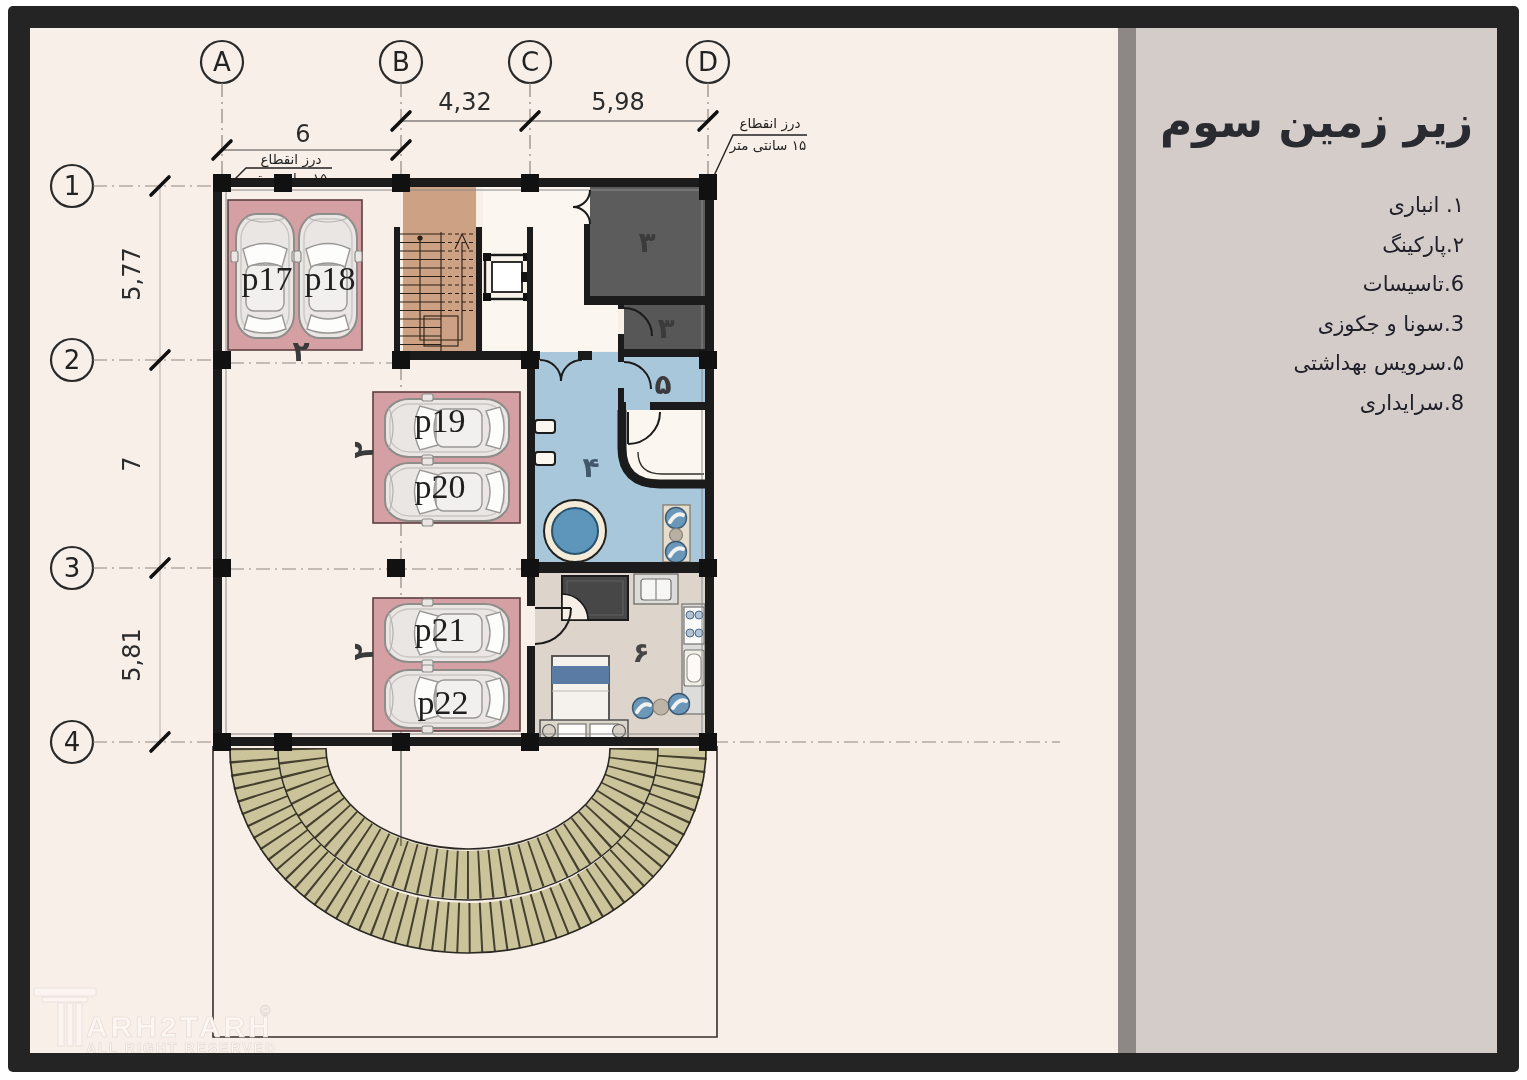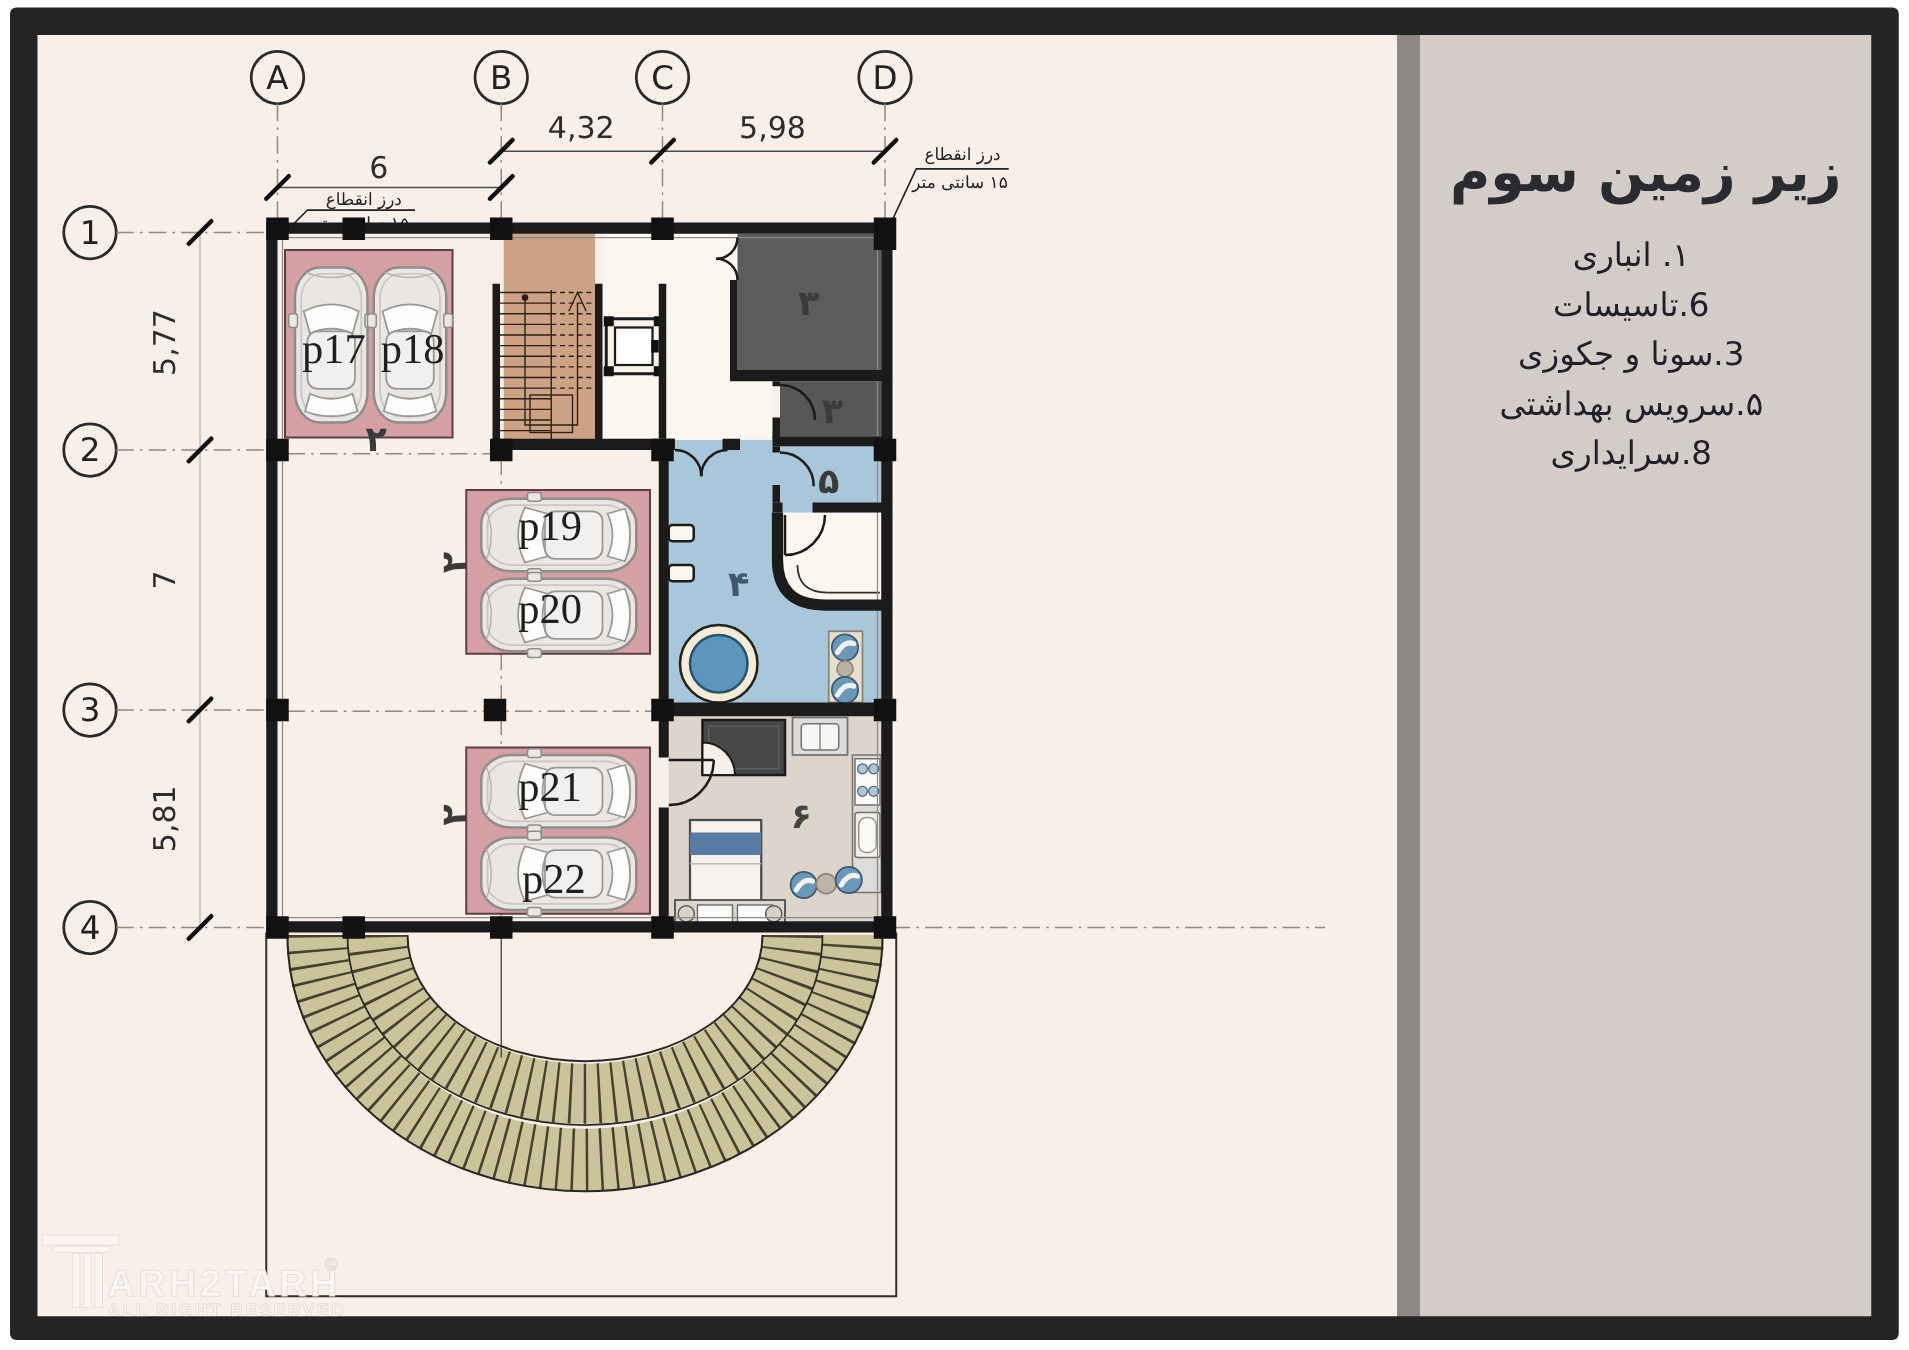--- a/index.html
+++ b/index.html
@@ -4,23 +4,23 @@
 <style>
   html,body{margin:0;padding:0;background:#ffffff;}
   .page{position:relative;width:1527px;height:1080px;background:#ffffff;overflow:hidden;
         font-family:"DejaVu Sans",sans-serif;}
   .frame{position:absolute;left:8px;top:6px;width:1511px;height:1066px;background:#242424;border-radius:5px;}
   .plan-bg{position:absolute;left:30px;top:28px;width:1088px;height:1025px;background:#f8efe9;}
   .divider{position:absolute;left:1118px;top:28px;width:18px;height:1025px;background:#8d8785;}
   .panel{position:absolute;left:1136px;top:28px;width:361px;height:1025px;background:#d4ccc8;}
   .panel-title{position:absolute;left:1146px;top:96px;width:341px;text-align:center;direction:rtl;
                font-size:44px;font-weight:bold;color:#2a2a31;letter-spacing:1px;
-               font-family:"DejaVu Sans",sans-serif;margin-top:17px;}
-  .panel-legend{position:absolute;left:1146px;top:186px;width:318px;text-align:center;direction:rtl;
-                font-size:26px;color:#20202a;line-height:39.5px;font-family:"DejaVu Sans",sans-serif;}
+               font-family:"DejaVu Sans",sans-serif;}
+  .panel-legend{position:absolute;left:1146px;top:186px;width:318px;text-align:right;direction:rtl;
+                font-size:21px;color:#20202a;line-height:39.5px;font-family:"DejaVu Sans",sans-serif;}
   svg{position:absolute;left:30px;top:28px;}
   svg text{font-family:"DejaVu Sans",sans-serif;}
   .t-grid{font-size:26px;fill:#222222;}
   .t-dim{font-size:24px;fill:#2c2c2c;}
   .t-fa{font-size:13.5px;fill:#222222;}
   .t-plabel{font-family:"Liberation Serif","DejaVu Serif",serif;font-size:34px;fill:#1f1f1f;}
   .t-zone{font-size:28px;fill:#3a3a3a;font-weight:bold;}
   .t-darkroom{font-size:28px;fill:#3b3b3b;font-weight:bold;}
   .t-sauna{font-size:28px;fill:#41586b;font-weight:bold;}
   .t-janitor{font-size:28px;fill:#454545;font-weight:bold;}
@@ -37,20 +37,21 @@
 <body>
 
 <div class="page">
   <div class="frame"></div>
   <div class="plan-bg"></div>
   <div class="divider"></div>
   <div class="panel"></div>
   <div class="panel-title">زیر زمین سوم</div>
   <div class="panel-legend">
     <div>۱. انباری</div>
+    <div>۲.پارکینگ</div>
     <div>6.تاسیسات</div>
     <div>3.سونا و جکوزی</div>
     <div>۵.سرویس بهداشتی</div>
     <div>8.سرایداری</div>
   </div>
 
   <svg width="1088" height="1025" viewBox="30 28 1088 1025">
     <defs>
       <g id="car-top">
         <rect x="-29" y="-62" width="58" height="124" rx="20" ry="24" fill="#e9e6e3" stroke="#8f8d8a" stroke-width="2"></rect>

